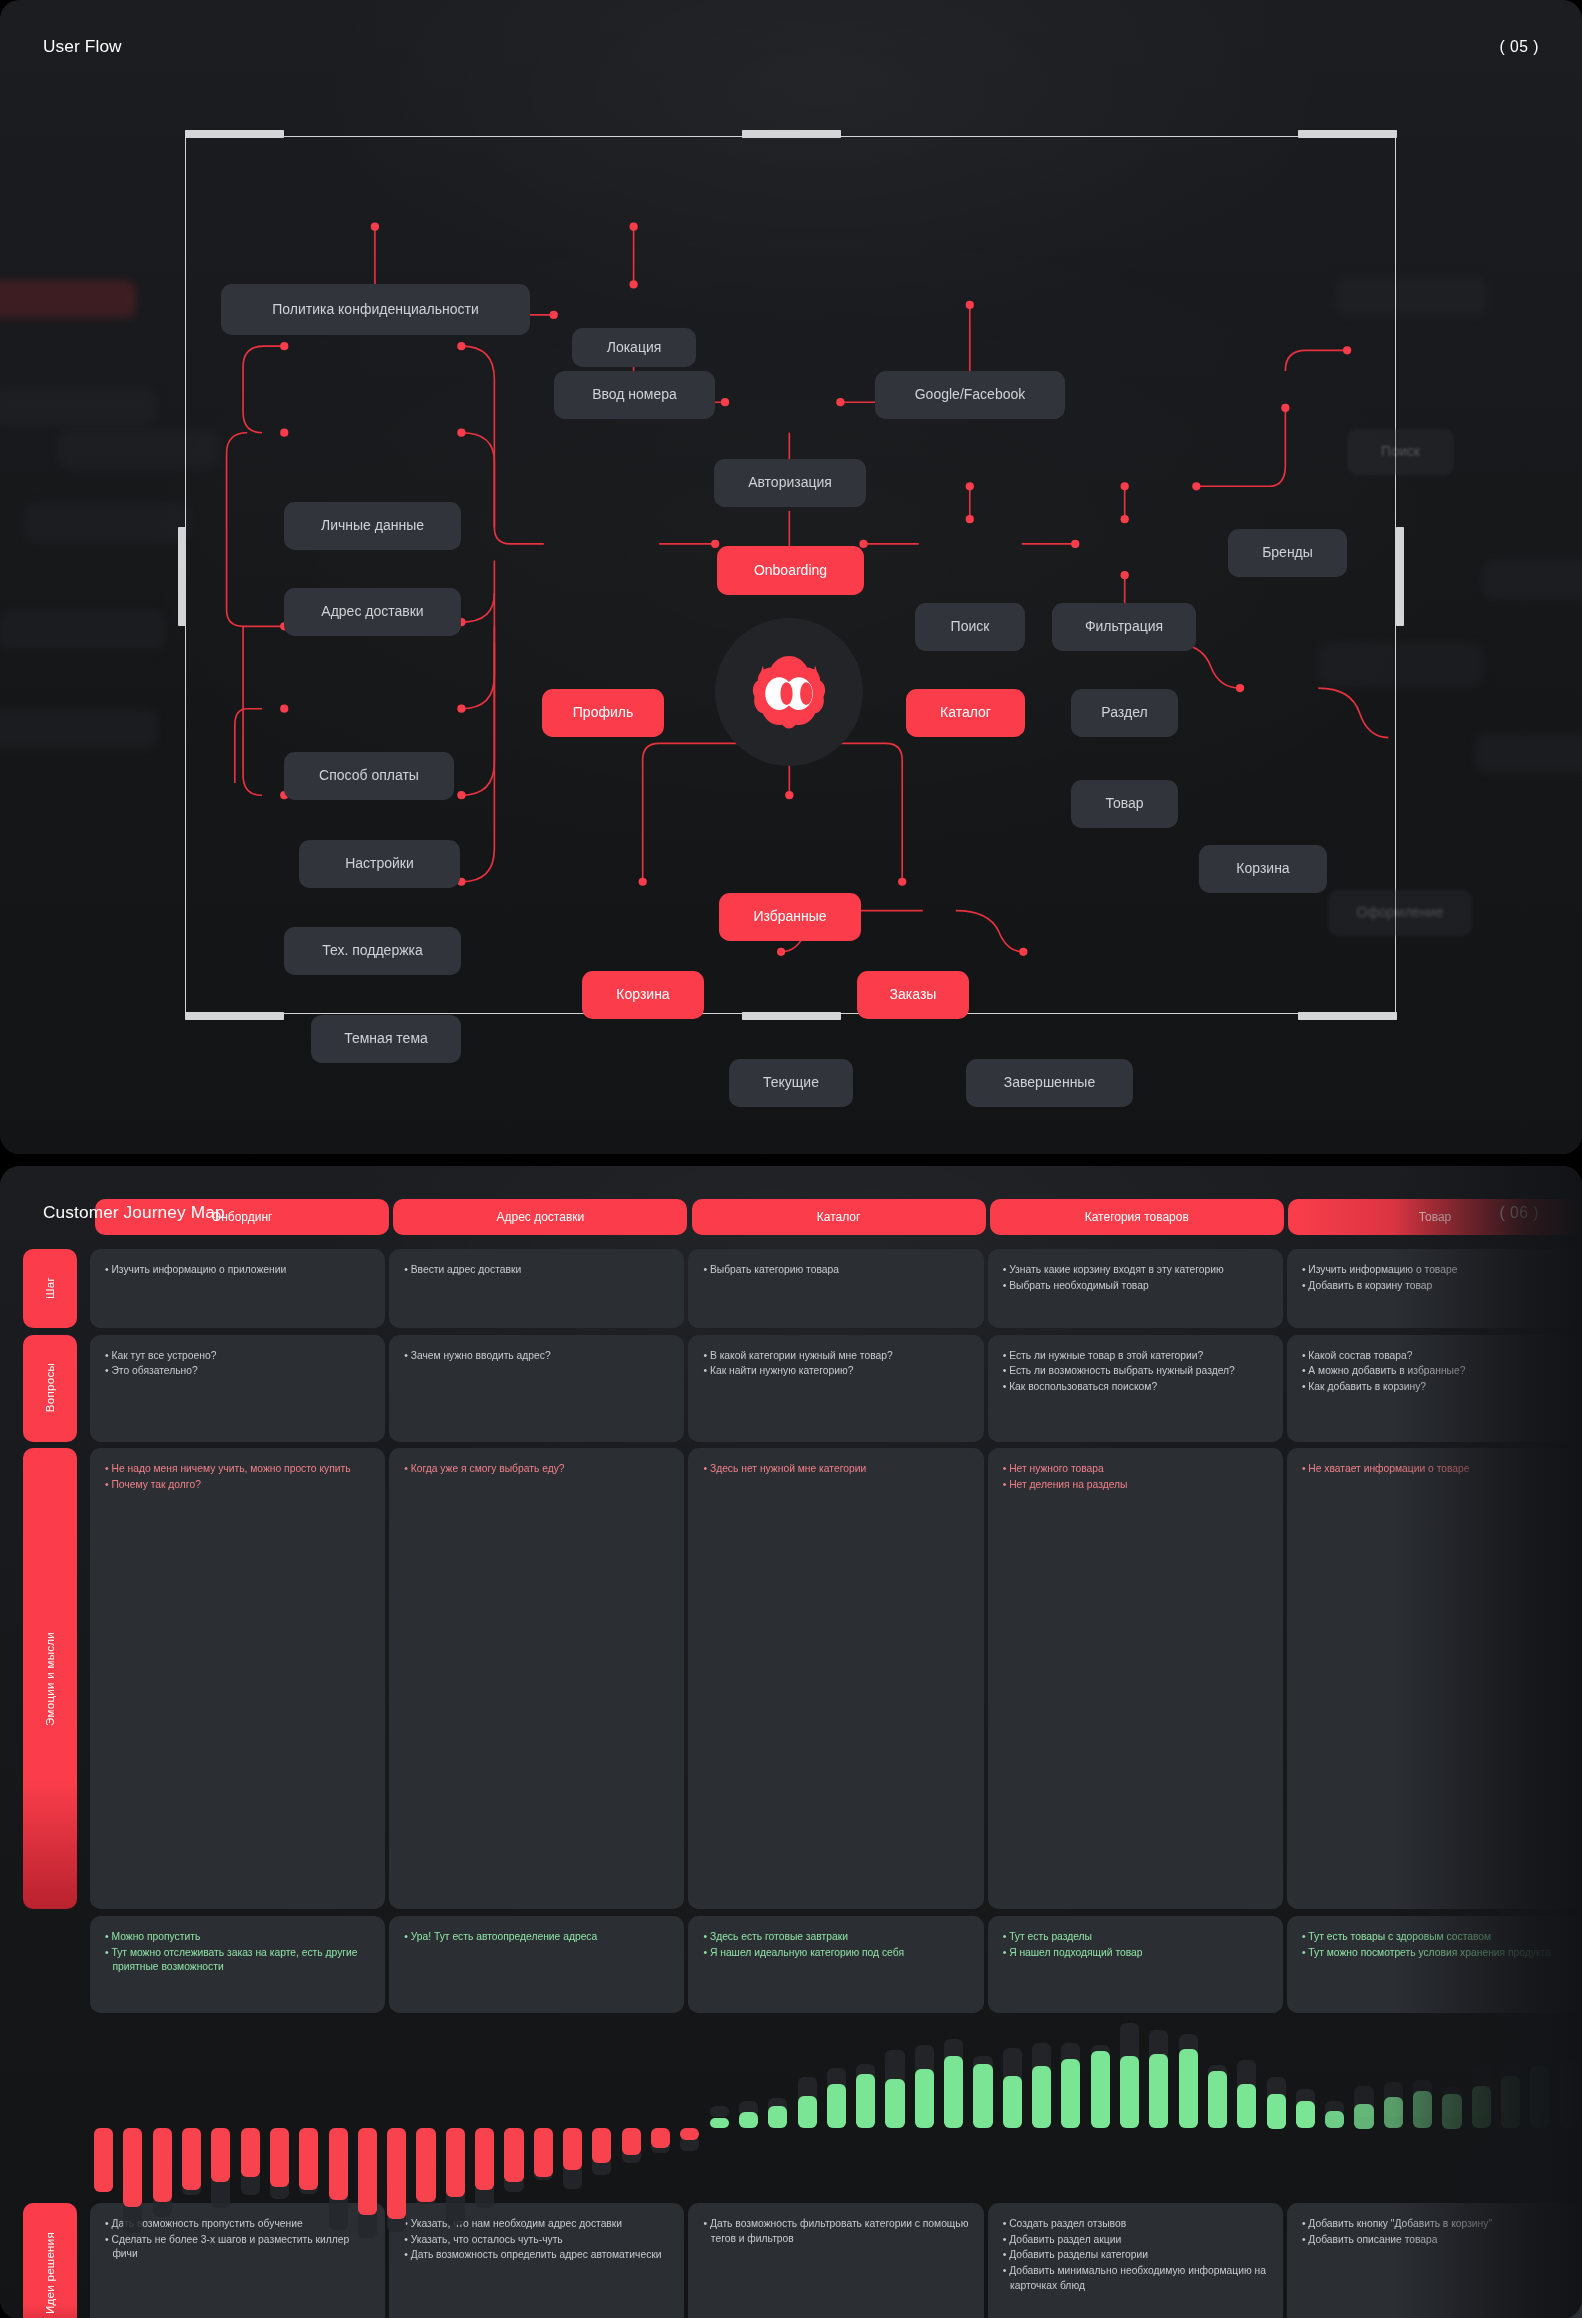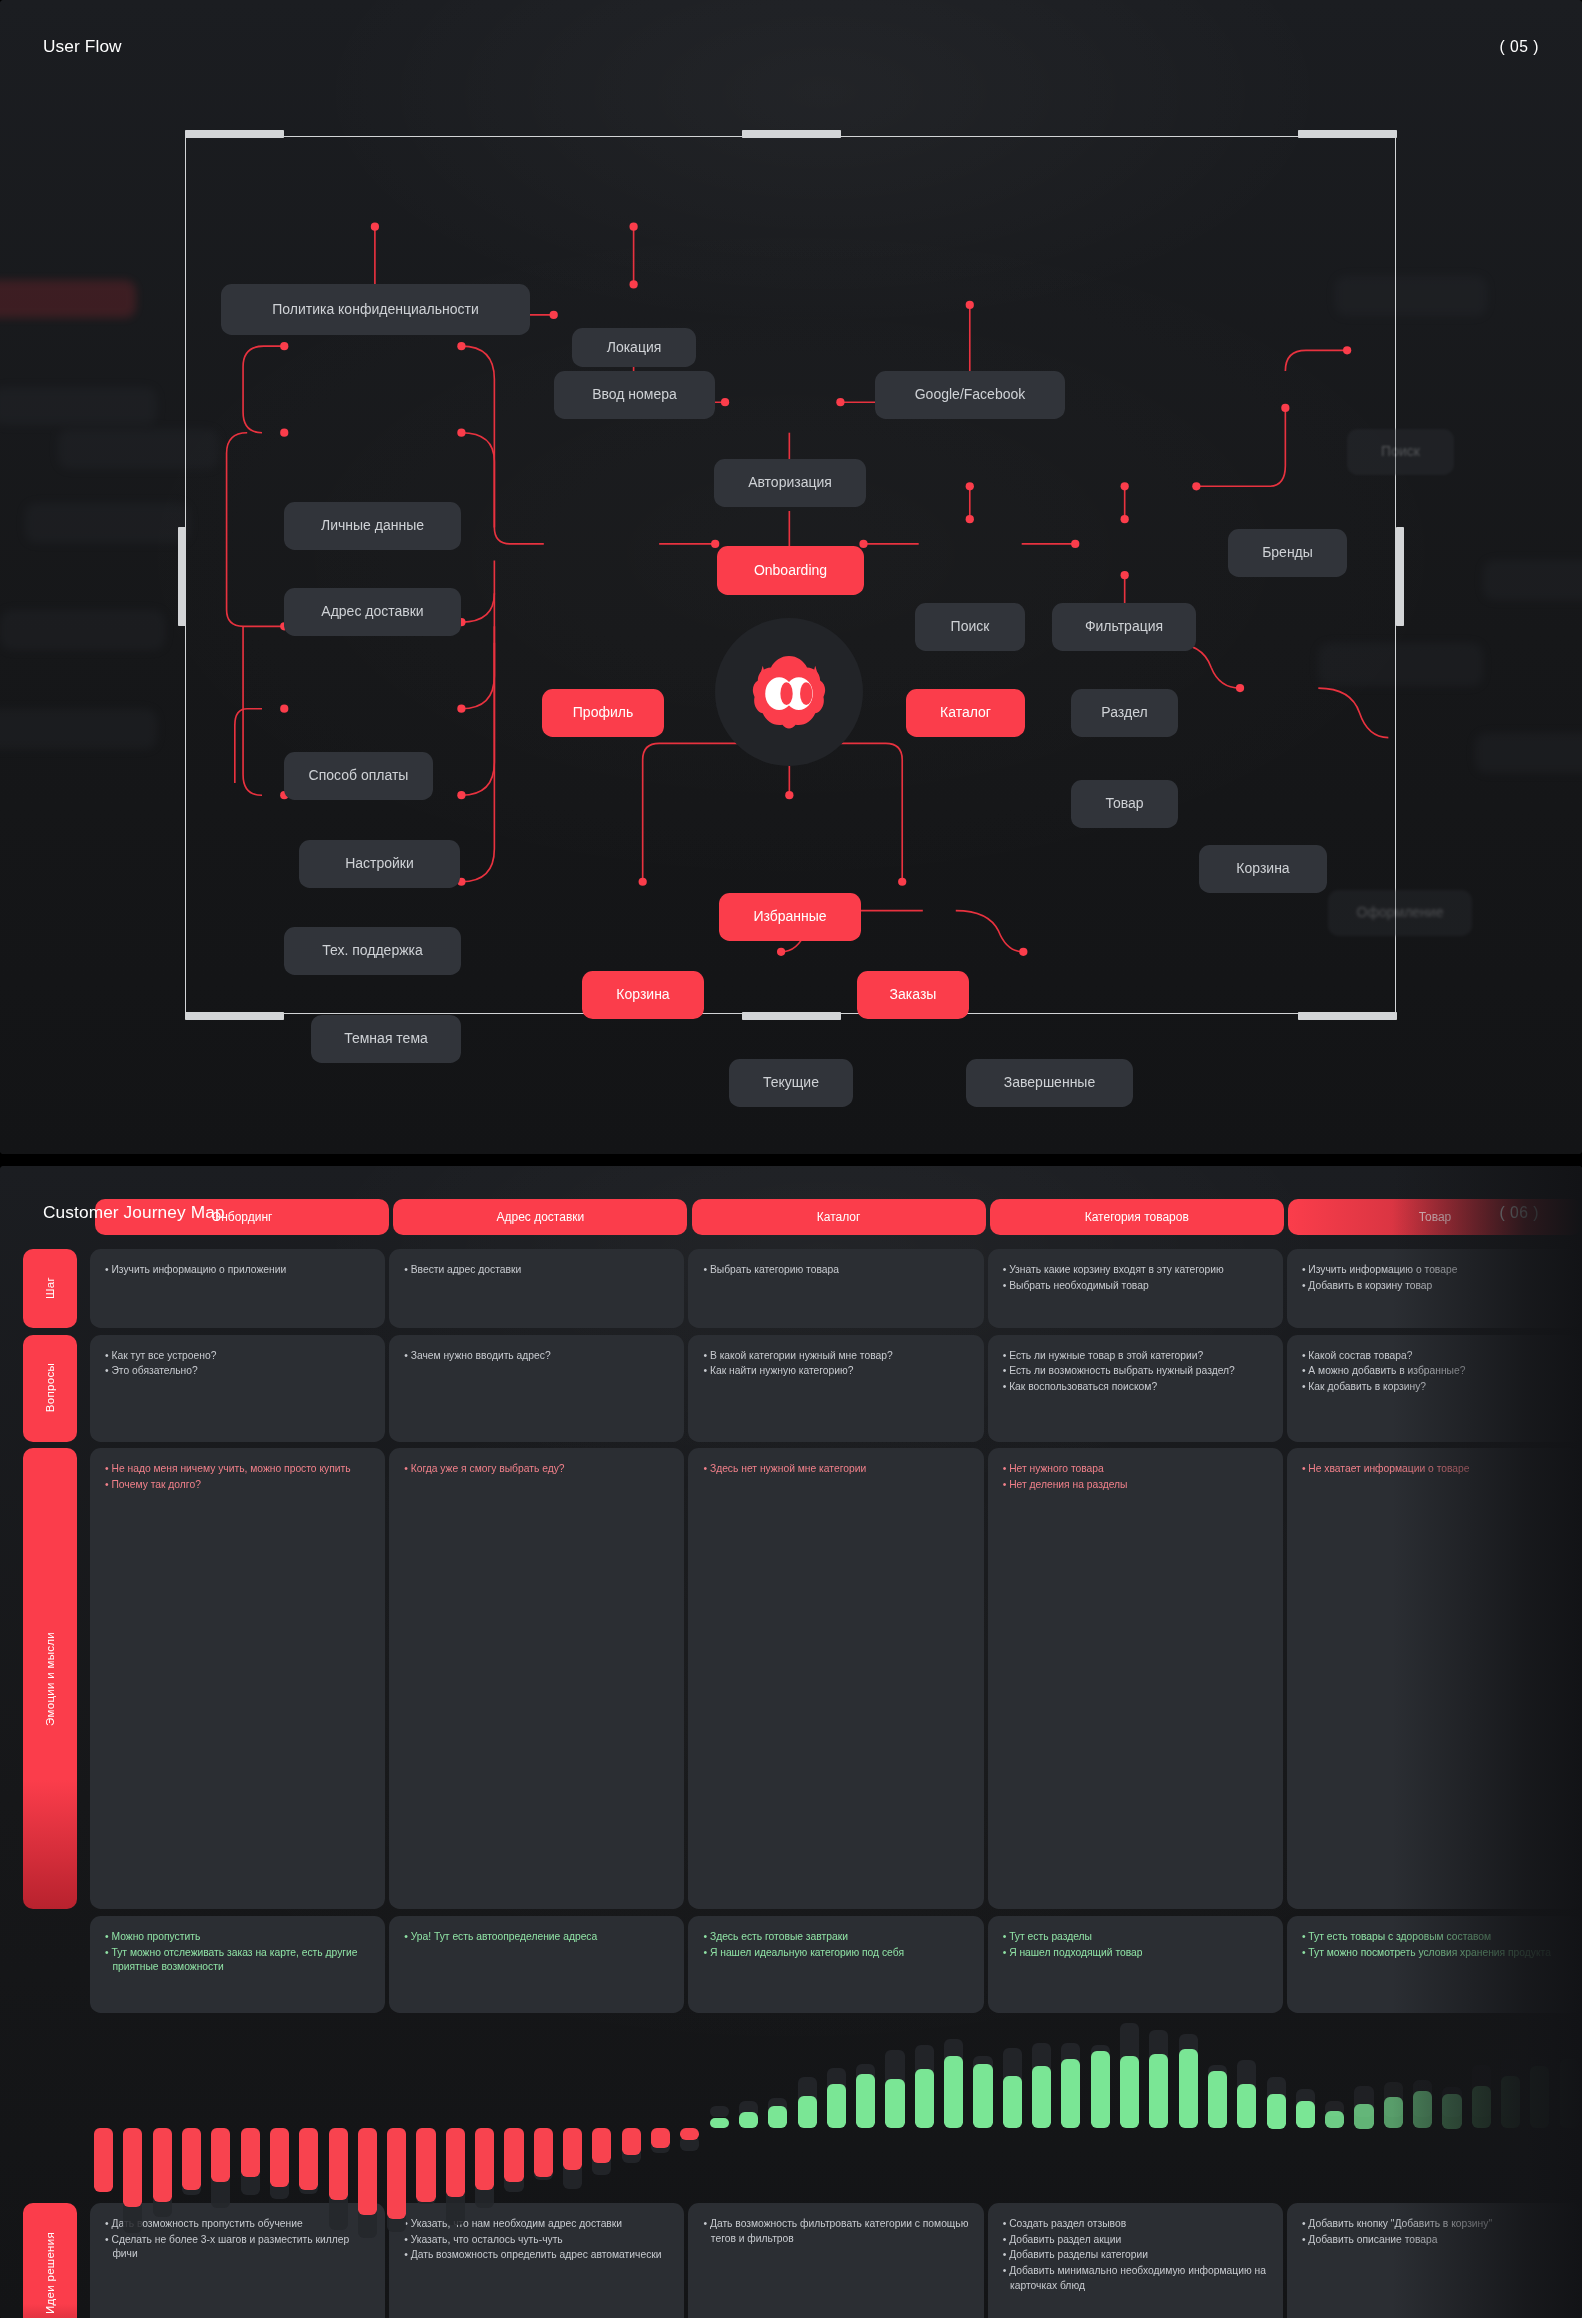--- a/index.html
+++ b/index.html
@@ -9,21 +9,21 @@
     font-family: "Liberation Sans", sans-serif;
     -webkit-font-smoothing: antialiased;
   }
   body { width: 1582px; height: 2319px; overflow: hidden; position: relative; }
 
   
   .slide {
     position: absolute;
     left: 0; right: 0;
     background: #191b1f;
-    border-radius: 4px;
+    border-radius: 20px;
     overflow: hidden;
     padding-left: 40px;
   }
   #slide-userflow { top: 0; height: 1154px; }
   #slide-cjm      { top: 1166px; height: 1153px; }
 
   .slide-noise {
     position: absolute; inset: 0;
     background:
       radial-gradient(ellipse 742px 346px at 52% 8%, rgba(255,255,255,.035), transparent 70%),
@@ -333,21 +333,21 @@
     <div class="node dark" style="left:221px; top:185px; width:309px; height:51px;">Политика конфиденциальности</div>
     <div class="node dark" style="left:572px; top:185px; width:124px; height:39px;margin-top:44px;">Локация</div>
     <div class="node dark" style="left:554px; top:272px; width:161px; height:48px;">Ввод номера</div>
     <div class="node dark" style="left:875px; top:272px; width:190px; height:48px;">Google/Facebook</div>
     <div class="node dark" style="left:714px; top:360px; width:152px; height:48px;">Авторизация</div>
     <div class="node red" style="left:717px; top:447px; width:147px; height:49px;">Onboarding</div>
 
     <div class="node dark" style="left:284px; top:403px; width:177px; height:48px;">Личные данные</div>
     <div class="node dark" style="left:284px; top:489px; width:177px; height:48px;">Адрес доставки</div>
     <div class="node red" style="left:542px; top:590px; width:122px; height:48px;">Профиль</div>
-    <div class="node dark" style="left:284px; top:653px; width:149px; height:48px;">Способ оплаты</div>
+    <div class="node dark" style="left:284px; top:653px; width:170px; height:48px;">Способ оплаты</div>
     <div class="node dark" style="left:299px; top:741px; width:161px; height:48px;">Настройки</div>
     <div class="node dark" style="left:284px; top:828px; width:177px; height:48px;">Тех. поддержка</div>
     <div class="node dark" style="left:311px; top:916px; width:150px; height:48px;">Темная тема</div>
 
     <div class="node dark" style="left:915px; top:504px; width:110px; height:48px;">Поиск</div>
     <div class="node dark" style="left:1052px; top:504px; width:144px; height:48px;">Фильтрация</div>
     <div class="node red" style="left:906px; top:590px; width:119px; height:48px;">Каталог</div>
     <div class="node dark" style="left:1071px; top:590px; width:107px; height:48px;">Раздел</div>
     <div class="node dark" style="left:1071px; top:681px; width:107px; height:48px;">Товар</div>
     <div class="node dark" style="left:1199px; top:746px; width:128px; height:48px;">Корзина</div>

